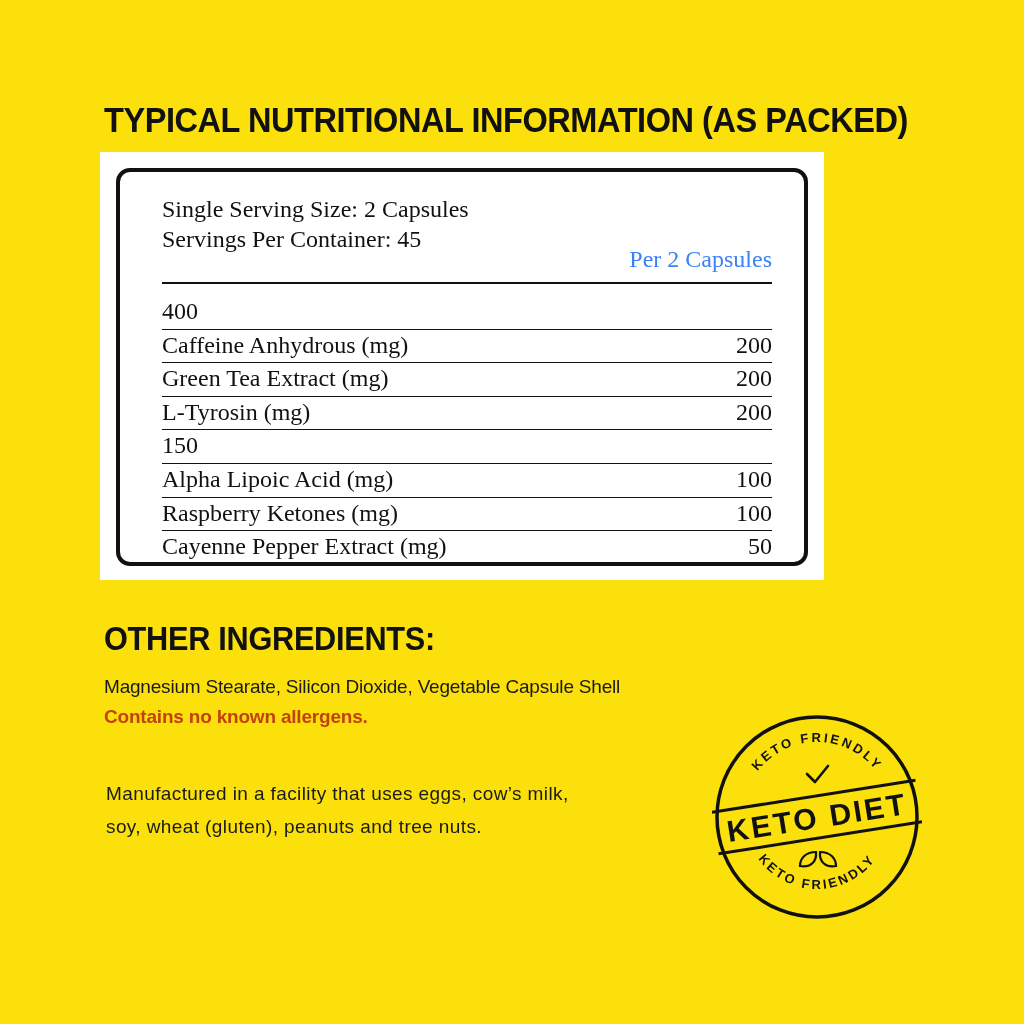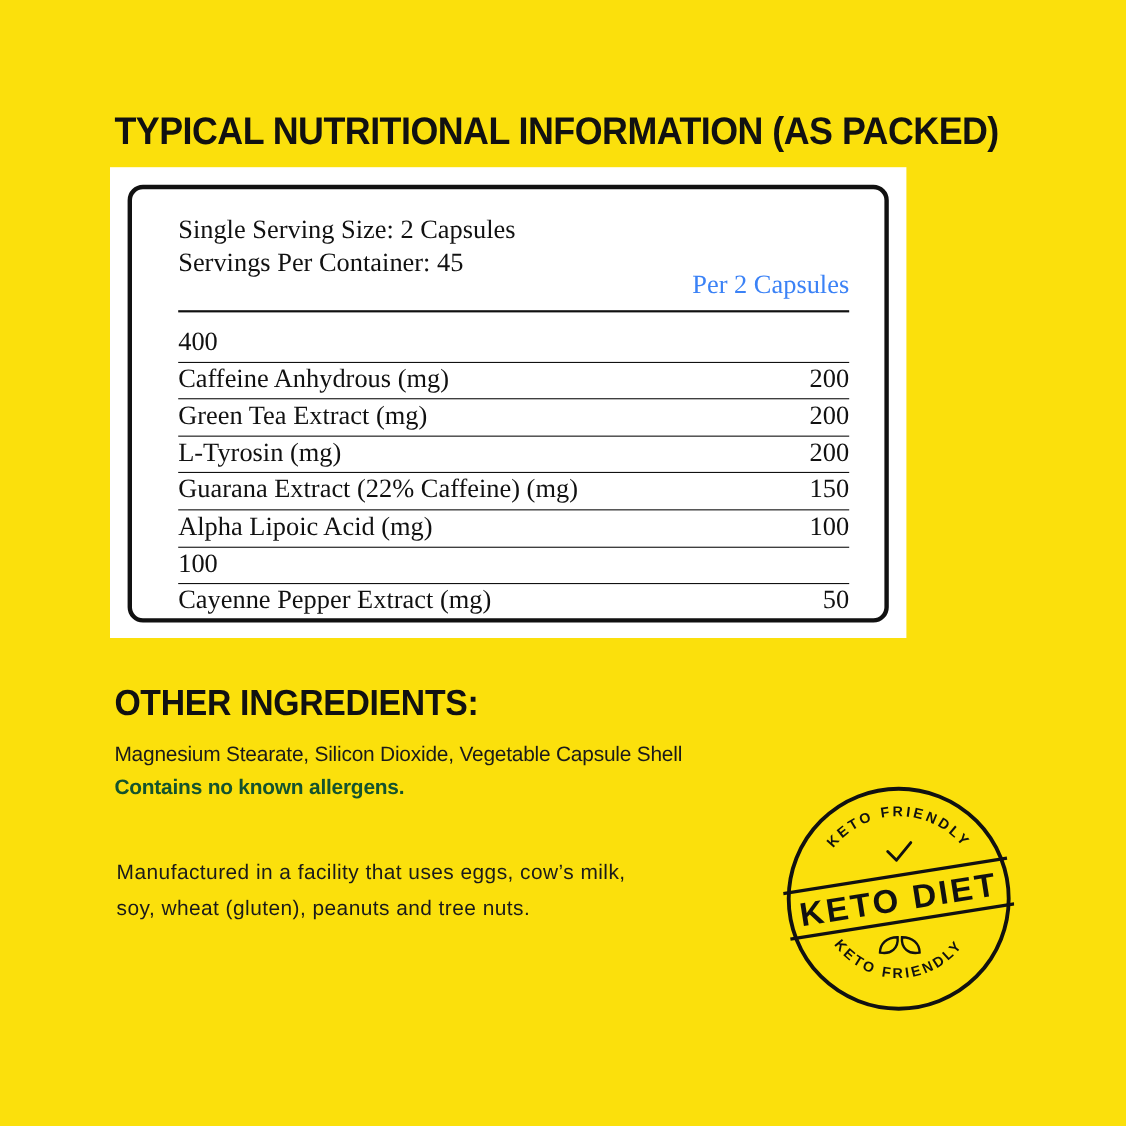--- a/index.html
+++ b/index.html
@@ -127,21 +127,21 @@
     color: #1a1a1a;
     letter-spacing: -0.2px;
   }
   .allergen-line {
     position: absolute;
     left: 104px;
     top: 706px;
     font-family: "Liberation Sans", sans-serif;
     font-weight: bold;
     font-size: 19px;
-    color: #14532d;
+    color: #c2410c;
     letter-spacing: -0.2px;
   }
   .facility-note {
     position: absolute;
     left: 106px;
     top: 778px;
     width: 480px;
     font-family: "Liberation Sans", sans-serif;
     font-size: 19px;
     color: #1a1a1a;
@@ -188,28 +188,28 @@
         </div>
         <div class="row">
           <span class="name">Green Tea Extract (mg)</span>
           <span class="val">200</span>
         </div>
         <div class="row">
           <span class="name">L-Tyrosin (mg)</span>
           <span class="val">200</span>
         </div>
         <div class="row">
-          <span class="name">Guarana Extract (22% Caffeine) (mg)</span>
           <span class="val">150</span>
         </div>
         <div class="row">
           <span class="name">Alpha Lipoic Acid (mg)</span>
           <span class="val">100</span>
         </div>
         <div class="row">
+          <span class="name">Raspberry Ketones (mg)</span>
           <span class="val">100</span>
         </div>
         <div class="row">
           <span class="name">Cayenne Pepper Extract (mg)</span>
           <span class="val">50</span>
         </div>
       </div>
 
     </div>
   </div>

